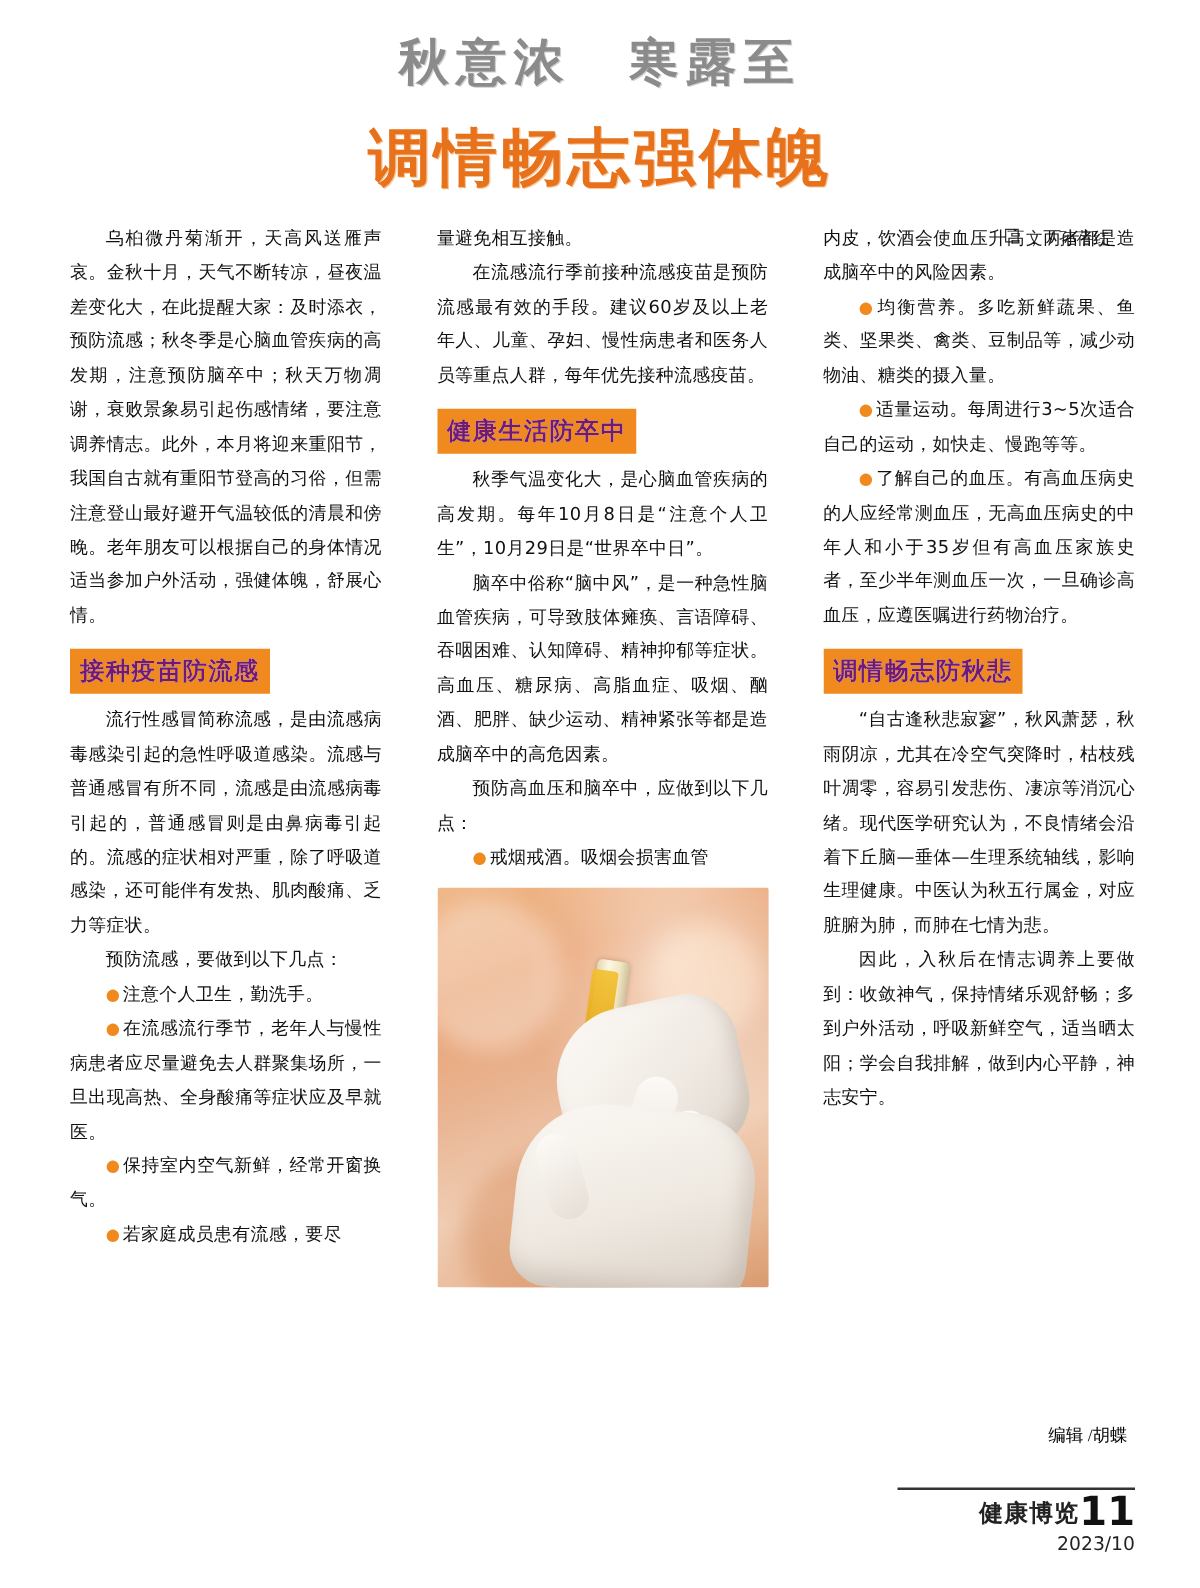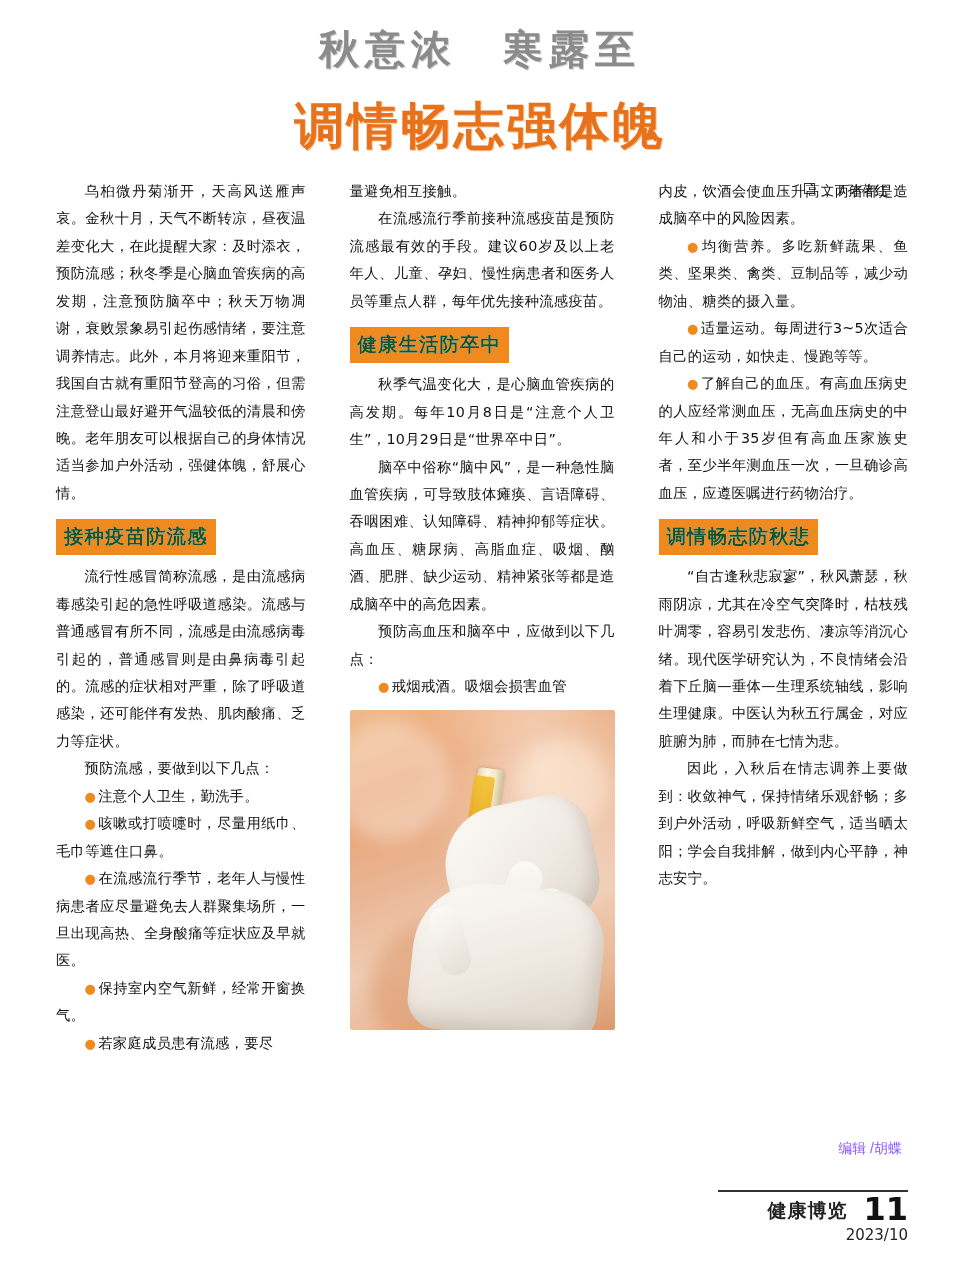--- a/index.html
+++ b/index.html
@@ -89,21 +89,21 @@
     position: relative;
   }
   .bullet .dot {
     color: #f08a1e;
     font-size: 13px;
     margin-right: 2px;
   }
   .sec-head {
     display: inline-block;
     background: #f08a1e;
-    color: #14532d;
+    color: #701a75;
     font-weight: bold;
     font-size: 19.5px;
     letter-spacing: 1px;
     padding: 4px 8px 5px 8px;
     margin: 12px 0 8px 0;
     font-family: "DejaVu Sans", "Liberation Sans", sans-serif;
     text-shadow: 0 0 0 #fff;
   }
 
   
@@ -180,42 +180,42 @@
   .f1 { left: 150px; top: 150px; width: 34px; height: 88px; transform: rotate(18deg); }
   .f2 { left: 176px; top: 176px; width: 30px; height: 78px; transform: rotate(26deg); }
   .f3 { left: 84px;  top: 196px; width: 32px; height: 70px; transform: rotate(-16deg); }
 
   
   .editor {
     position: absolute;
     right: 58px;
     top: 1140px;
     font-size: 14px;
-    font-family: Liberation Sans, sans-serif;
-    color: #8b5cf6;
+    font-family: Liberation Serif, serif;
+    color: #000000;
     margin-left: 32px;
   }
   .footer {
     position: absolute;
     right: 52px;
     bottom: 26px;
     text-align: right;
   }
   .footer-rule {
     width: 190px;
     height: 2px;
     background: #333;
     margin-left: auto;
     margin-bottom: 3px;
   }
   .footer-row {
     display: flex;
     align-items: flex-end;
     justify-content: flex-end;
-    gap: 16px;
+    gap: 0;
   }
   .footer-brand {
     font-size: 19px;
     font-weight: bold;
     letter-spacing: 1px;
     color: #222;
     font-family: "DejaVu Sans", "Liberation Sans", sans-serif;
   }
   .footer-page {
     font-size: 32px;
@@ -245,21 +245,20 @@
   </div>
 
   <div class="columns">
 
     <div class="col">
       <p class="indent">乌桕微丹菊渐开，天高风送雁声哀。金秋十月，天气不断转凉，昼夜温差变化大，在此提醒大家：及时添衣，预防流感；秋冬季是心脑血管疾病的高发期，注意预防脑卒中；秋天万物凋谢，衰败景象易引起伤感情绪，要注意调养情志。此外，本月将迎来重阳节，我国自古就有重阳节登高的习俗，但需注意登山最好避开气温较低的清晨和傍晚。老年朋友可以根据自己的身体情况适当参加户外活动，强健体魄，舒展心情。</p>
       <div class="sec-head">接种疫苗防流感</div>
       <p class="indent">流行性感冒简称流感，是由流感病毒感染引起的急性呼吸道感染。流感与普通感冒有所不同，流感是由流感病毒引起的，普通感冒则是由鼻病毒引起的。流感的症状相对严重，除了呼吸道感染，还可能伴有发热、肌肉酸痛、乏力等症状。</p>
       <p class="indent">预防流感，要做到以下几点：</p>
       <p class="bullet"><span class="dot">●</span><span>注意个人卫生，勤洗手。</span></p>
-      <p class="bullet"><span class="dot">●</span><span>咳嗽或打喷嚏时，尽量用纸巾、毛巾等遮住口鼻。</span></p>
       <p class="bullet"><span class="dot">●</span><span>在流感流行季节，老年人与慢性病患者应尽量避免去人群聚集场所，一旦出现高热、全身酸痛等症状应及早就医。</span></p>
       <p class="bullet"><span class="dot">●</span><span>保持室内空气新鲜，经常开窗换气。</span></p>
       <p class="bullet"><span class="dot">●</span><span>若家庭成员患有流感，要尽</span></p>
     </div>
 
     <div class="col">
       <p>量避免相互接触。</p>
       <p class="indent">在流感流行季前接种流感疫苗是预防流感最有效的手段。建议60岁及以上老年人、儿童、孕妇、慢性病患者和医务人员等重点人群，每年优先接种流感疫苗。</p>
       <div class="sec-head">健康生活防卒中</div>
       <p class="indent">秋季气温变化大，是心脑血管疾病的高发期。每年10月8日是“注意个人卫生”，10月29日是“世界卒中日”。</p>

